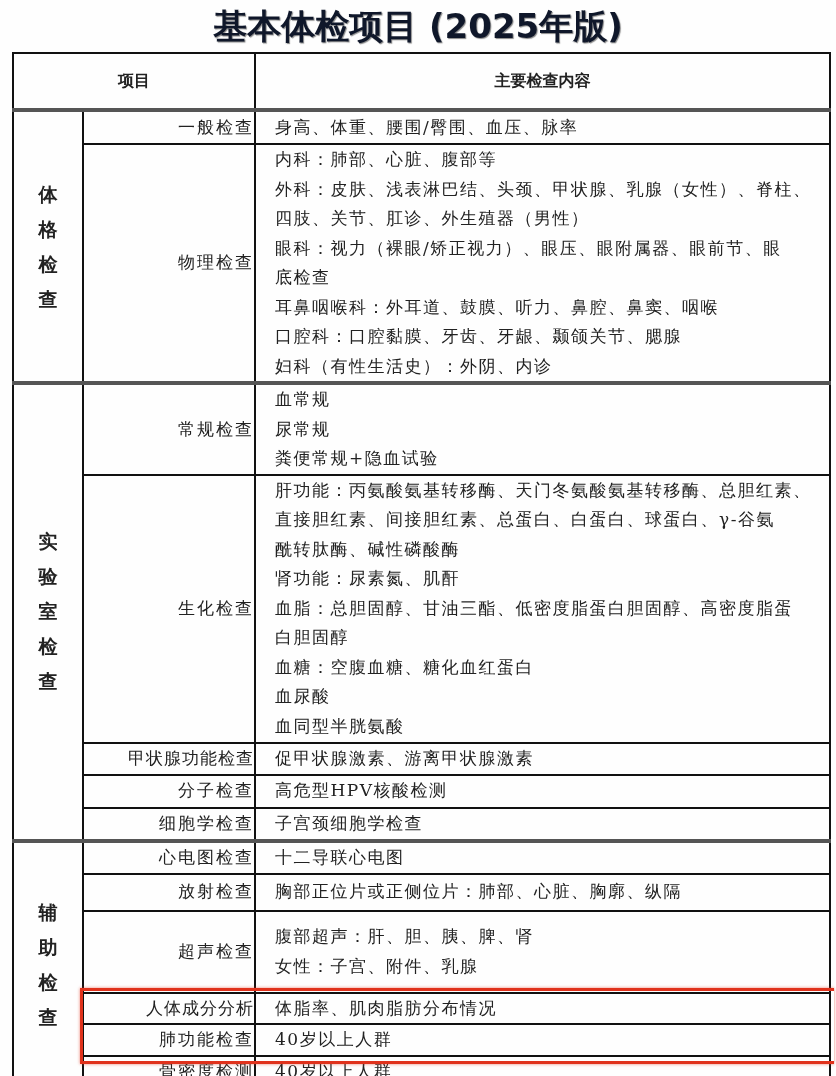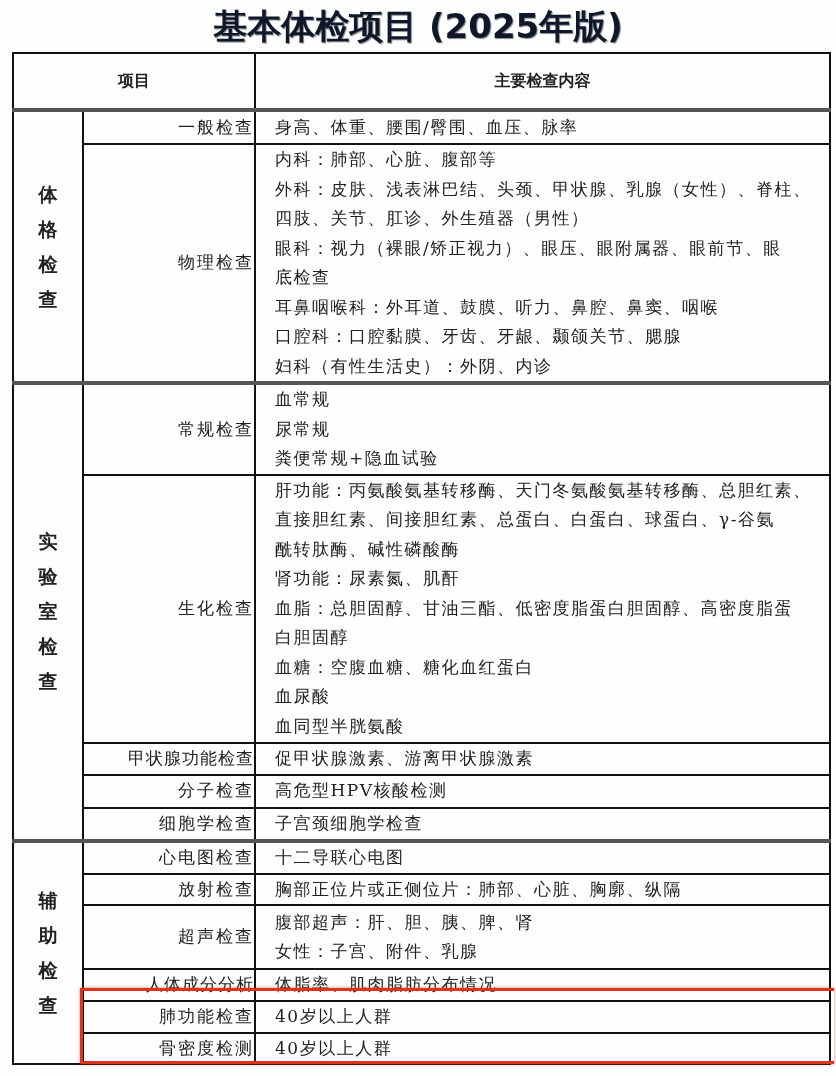--- a/index.html
+++ b/index.html
@@ -119,27 +119,27 @@
           <span>辅</span>
           <span>助</span>
           <span>检</span>
           <span>查</span>
         </td>
         <td class="item top">心电图检查</td>
         <td class="content top">
           <div>十二导联心电图</div>
         </td>
       </tr>
-      <tr style="height: 31px;">
+      <tr style="height: 37px;">
         <td class="item">放射检查</td>
         <td class="content">
           <div>胸部正位片或正侧位片：肺部、心脏、胸廓、纵隔</div>
         </td>
       </tr>
-      <tr style="height: 64px;">
+      <tr style="height: 82px;">
         <td class="item">超声检查</td>
         <td class="content">
           <div>腹部超声：肝、胆、胰、脾、肾</div>
           <div>女性：子宫、附件、乳腺</div>
         </td>
       </tr>
       <tr style="height: 31px; font-family: Liberation Serif, serif;">
         <td class="item" style="letter-spacing: 1px;">人体成分分析</td>
         <td class="content">
           <div>体脂率、肌肉脂肪分布情况</div>

